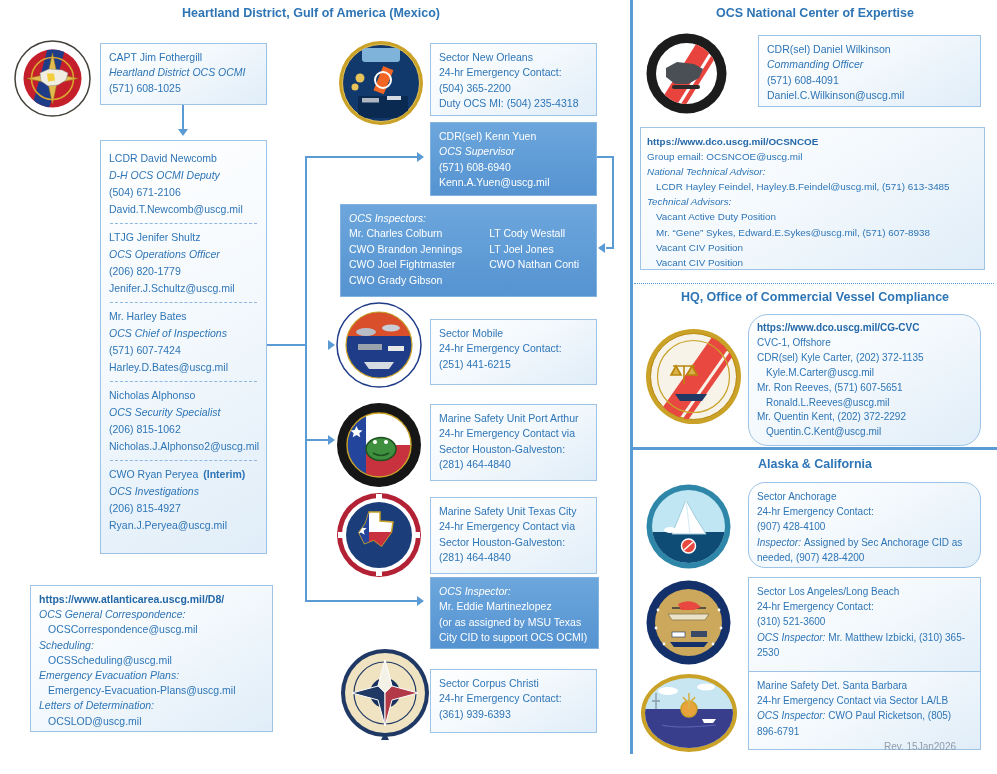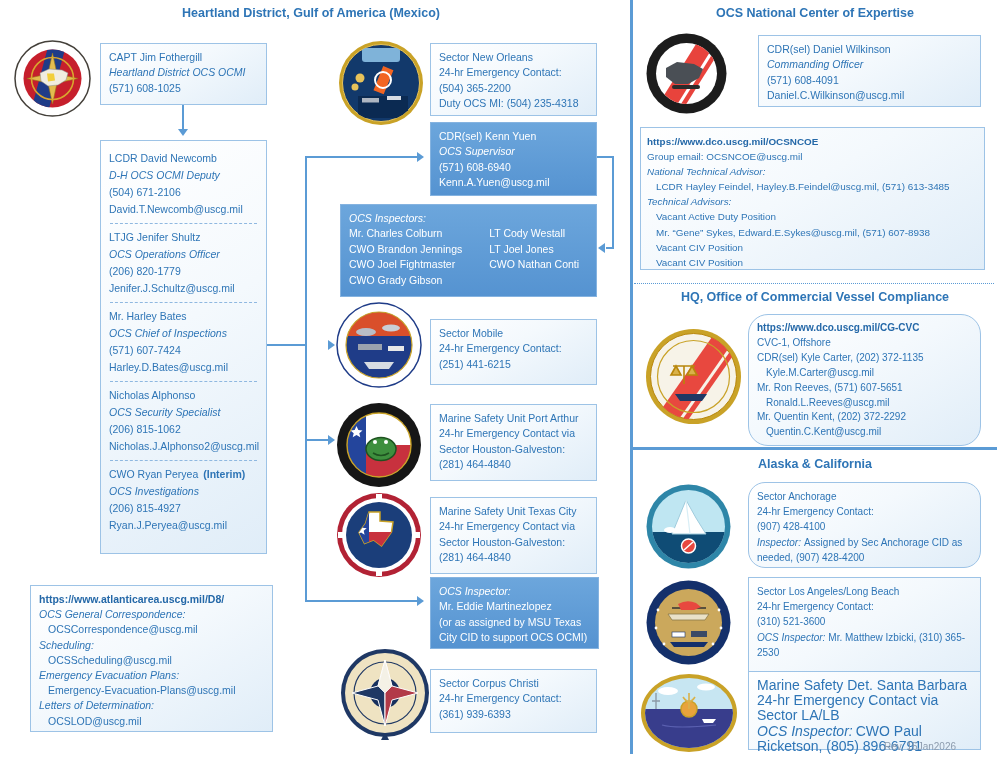--- a/index.html
+++ b/index.html
@@ -406,21 +406,21 @@
     <div><span class="lbl">Inspector:</span><span>Assigned by Sec Anchorage CID as needed, (907) 428-4200</span></div>
   </div>
 
   <div class="box" style="left:748px;top:577px;width:233px;height:114px;font-size:10px;line-height:15.2px;">
     <div>Sector Los Angeles/Long Beach</div>
     <div>24-hr Emergency Contact:</div>
     <div>(310) 521-3600</div>
     <div><span class="lbl">OCS Inspector:</span><span>Mr. Matthew Izbicki, (310) 365-2530</span></div>
   </div>
 
-  <div class="box" style="left:748px;top:671px;width:233px;height:79px;font-size:14px;line-height:15.2px;">
+  <div class="box" style="left:748px;top:671px;width:233px;height:79px;font-size:10px;line-height:15.2px;">
     <div>Marine Safety Det. Santa Barbara</div>
     <div>24-hr Emergency Contact via Sector LA/LB</div>
     <div><span class="lbl">OCS Inspector:</span><span>CWO Paul Ricketson, (805) 896-6791</span></div>
   </div>
 
   <div class="rev">Rev. 15Jan2026</div>
 
 </div>
 
 </body></html>

